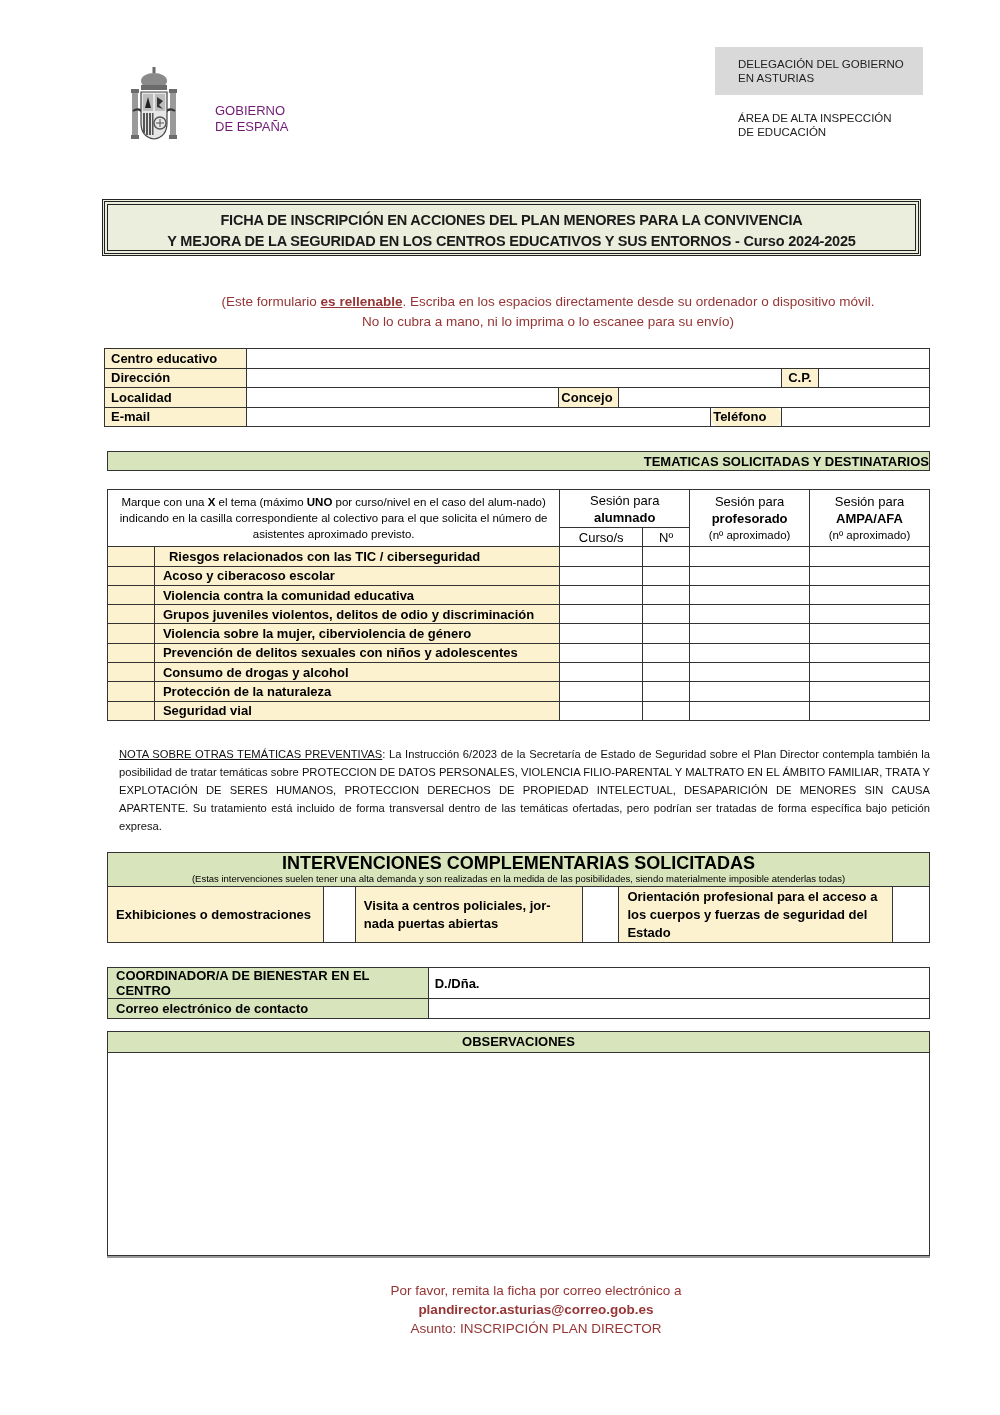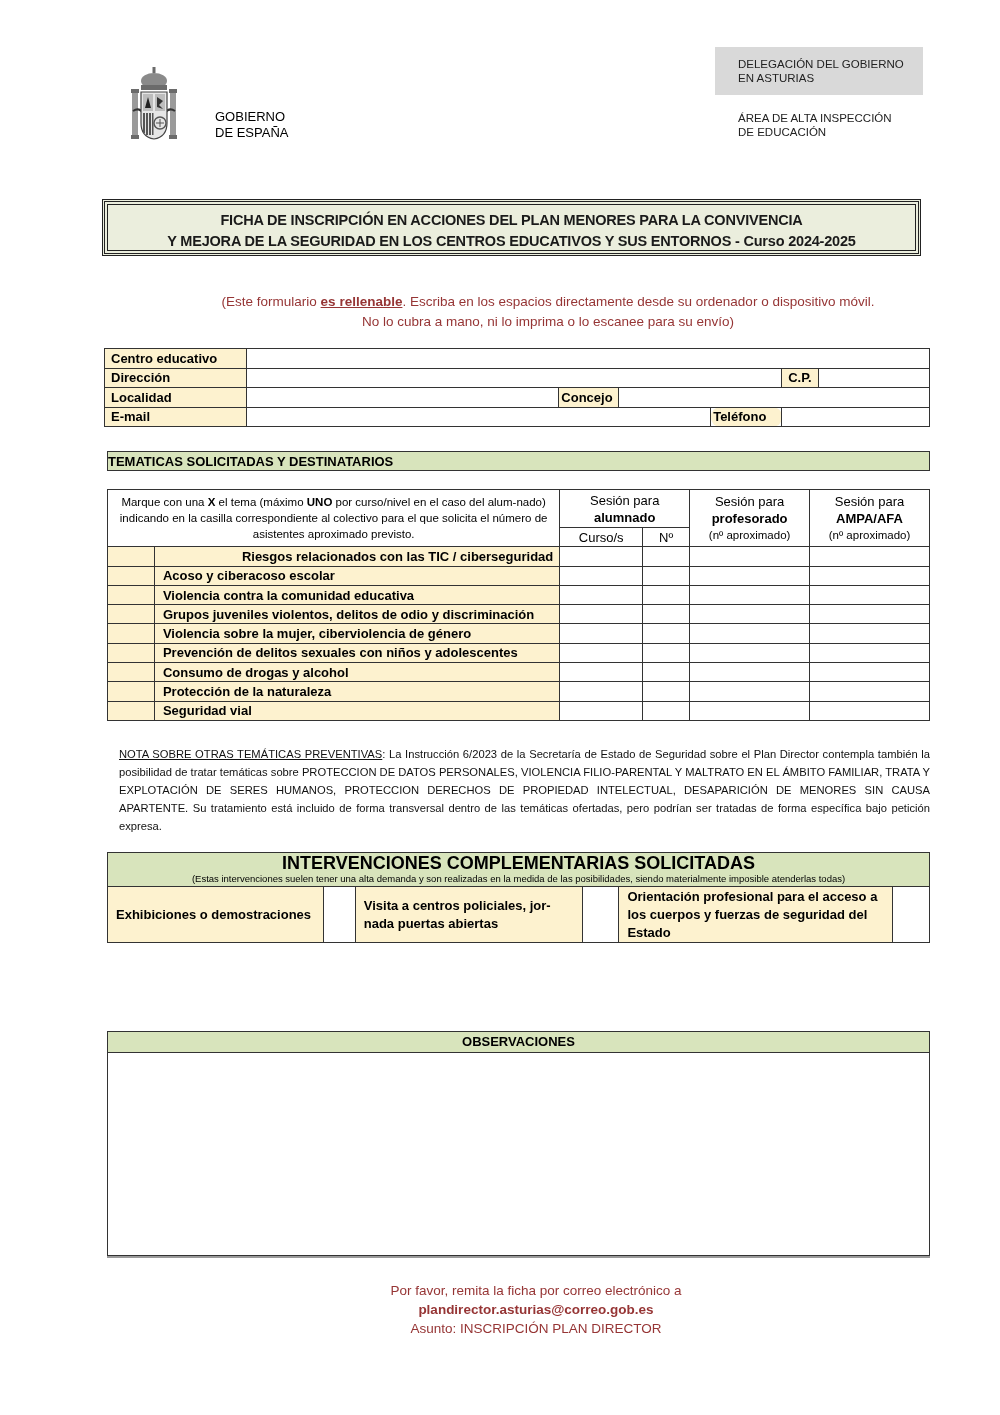--- a/index.html
+++ b/index.html
@@ -2,41 +2,41 @@
 <html><head>
 <meta charset="utf-8">
 <style>
   html, body { margin: 0; padding: 0; background: #ffffff; }
   body { width: 1000px; height: 1415px; position: relative; overflow: hidden; font-family: "Liberation Sans", sans-serif; color: #000; }
   .abs { position: absolute; }
   .cond { font-family: "Liberation Sans Narrow", "Liberation Sans", sans-serif; }
 
   
   .crest { left: 131px; top: 67px; width: 46px; height: 74px; }
-  .gov-name { left: 215px; top: 109px; font-size: 13px; line-height: 16px; color: #000000; }
+  .gov-name { left: 215px; top: 103px; font-size: 13px; line-height: 16px; color: #701a75; }
   .deleg-box { left: 715px; top: 47px; width: 208px; height: 48px; background: #d9d9d9; }
   .deleg-text { left: 738px; top: 57px; font-size: 11.5px; line-height: 14px; color: #222; }
   .area-text { left: 738px; top: 111px; font-size: 11.5px; line-height: 14px; color: #222; }
 
   
   .title-box { left: 102px; top: 199px; width: 819px; height: 57px; border: 3px double #222; background: #ebeedd; box-sizing: border-box; outline: 1px solid #222; outline-offset: -6px; }
   .title-line { position: absolute; left: 0; right: 0; text-align: center; font-weight: bold; font-size: 14.5px; color: #1a1a1a; letter-spacing: -0.2px; }
 
   .fillable { left: 0; width: 1096px; top: 292px; text-align: center; font-size: 13.5px; line-height: 20px; color: #963535; }
   .fillable u { font-weight: bold; }
 
   table { border-collapse: collapse; }
   td { border: 1px solid #333; padding: 0 6px; font-size: 13px; height: 18px; box-sizing: border-box; }
   .lbl { background: #fdf2cf; font-weight: bold; }
   .green { background: #d8e4bc; }
 
   .centro-table { left: 104px; top: 348px; width: 826px; }
   .centro-table td { height: 19.5px; }
 
-  .sec-head { border: 1px solid #333; background: #d8e4bc; text-align: left; font-weight: bold; font-size: 13px; box-sizing: border-box; }
+  .sec-head { border: 1px solid #333; background: #d8e4bc; text-align: right; font-weight: bold; font-size: 13px; box-sizing: border-box; }
 
   .tem-table { left: 107px; top: 489px; width: 823px; }
   .tem-table td { height: 19.3px; }
   .tem-table .hdr td { text-align: center; font-size: 11.5px; line-height: 16px; }
   .sess { font-size: 13px !important; line-height: 17px !important; }
 
   .nota { left: 119px; top: 745px; width: 811px; font-size: 11.2px; line-height: 18px; text-align: justify; color: #111; }
   .nota u { text-decoration: underline; }
 
   .inter-box { left: 107px; top: 852px; width: 823px; }
@@ -174,21 +174,21 @@
       <div style="font-weight:bold;">AMPA/AFA</div>
       <div style="font-size:11.5px;">(nº aproximado)</div>
     </td>
   </tr>
   <tr class="hdr">
     <td class="sess" style="font-family:'Liberation Sans',sans-serif;">Curso/s</td>
     <td class="sess" style="font-family:'Liberation Sans',sans-serif;">Nº</td>
   </tr>
   <tr>
     <td class="lbl"></td>
-    <td class="lbl" style="padding-left:14px;text-align:right;">Riesgos relacionados con las TIC / ciberseguridad</td>
+    <td class="lbl" style="padding-left:14px;">Riesgos relacionados con las TIC / ciberseguridad</td>
     <td></td>
         <td></td>
         <td></td>
         <td></td>
   </tr>
   <tr>
     <td class="lbl"></td>
     <td class="lbl" style="padding-left:8px;">Acoso y ciberacoso escolar</td>
     <td></td>
         <td></td>
@@ -284,20 +284,28 @@
   </tr>
 </tbody>
   </table>
 
 <table class="abs coord-table cond">
   <colgroup>
       <col style="width:321px">
       <col style="width:502px">
     </colgroup>
   <tbody>
+      <tr>
+    <td class="green" style="font-weight:bold; padding-left:8px;">COORDINADOR/A DE BIENESTAR EN EL CENTRO</td>
+    <td style="font-weight:bold;">D./Dña.</td>
+  </tr>
+  <tr>
+    <td class="green" style="font-weight:bold; padding-left:8px;">Correo electrónico de contacto</td>
+    <td></td>
+  </tr>
 </tbody>
   </table>
 
 <div class="abs obs-box">
   <div class="obs-head green cond" style="text-align:center; font-weight:bold; font-size:13px;">OBSERVACIONES</div>
   <div style="height:203px;"></div>
 </div>
 
 <div class="abs footer">
   <div>Por favor, remita la ficha por correo electrónico a</div>

